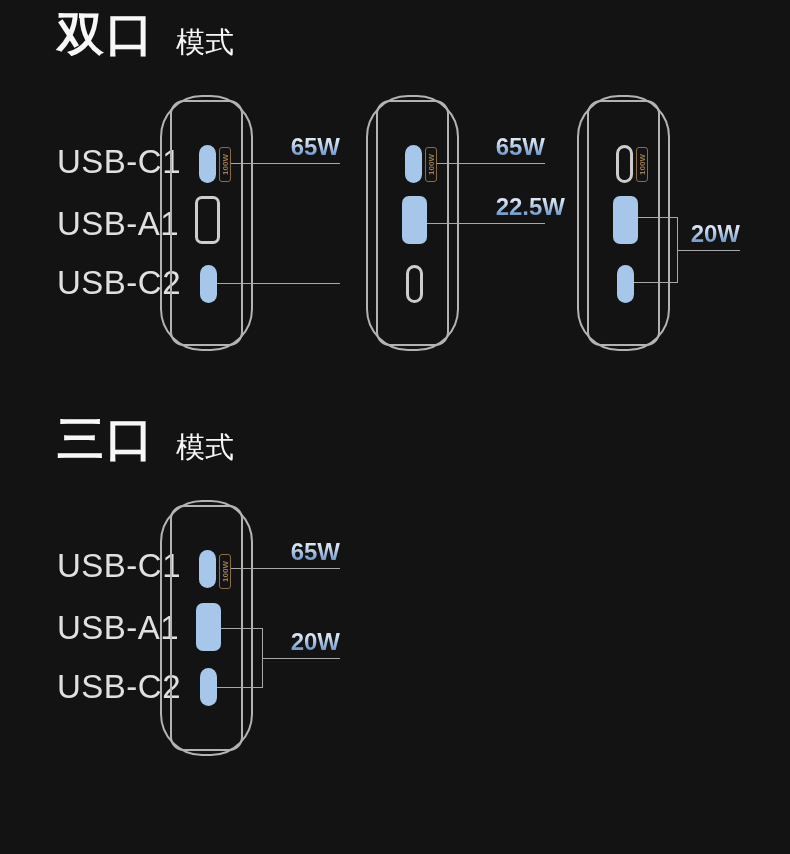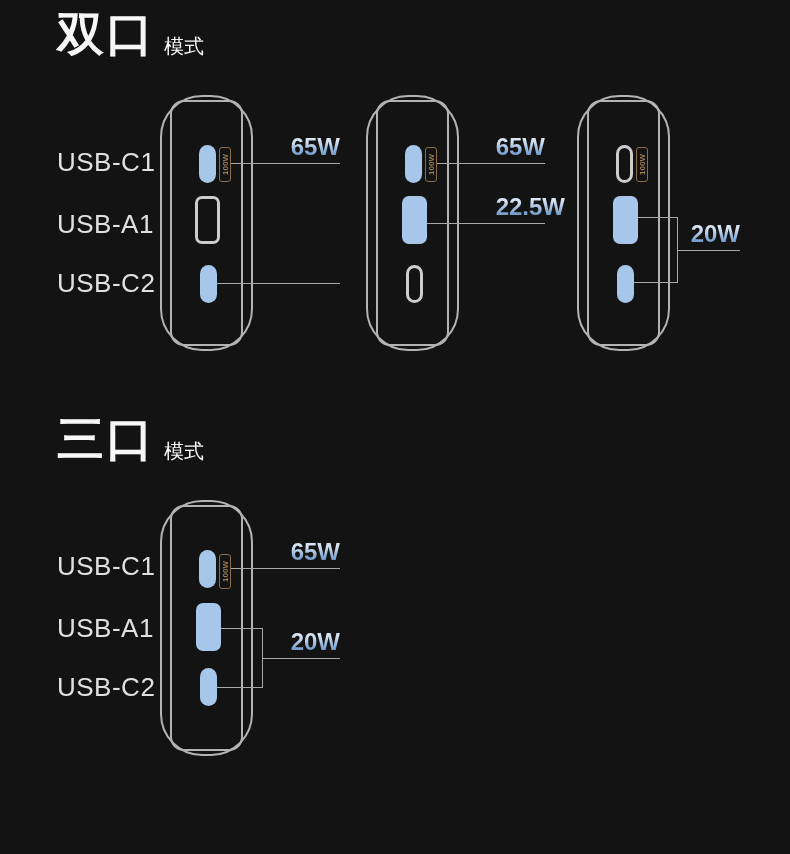--- a/index.html
+++ b/index.html
@@ -6,24 +6,24 @@
   .canvas {
     position:relative; width:790px; height:854px; overflow:hidden;
     background:#131313;
     font-family:"Liberation Sans", sans-serif;
   }
   .section { position:absolute; inset:0; }
 
   
   .section-title { position:absolute; display:flex; align-items:flex-end; color:#f7f7f7; }
   .t-main { font-size:47px; font-weight:900; line-height:1; letter-spacing:2px; }
-  .t-sub  { font-size:20px; font-weight:500; line-height:1.05; margin-left:9px; }
+  .t-sub  { font-size:29px; font-weight:500; line-height:1.05; margin-left:21px; }
 
   
-  .plabel { position:absolute; font-size:26px; font-weight:400; color:#e0e0e0; line-height:26px; letter-spacing:0.5px; }
+  .plabel { position:absolute; font-size:33px; font-weight:400; color:#e0e0e0; line-height:26px; letter-spacing:0.5px; }
 
   
   .device { position:absolute; width:93px; height:256px; }
   .d-outer { position:absolute; inset:0; border:2px solid #b3b3b3; border-radius:42px; box-sizing:border-box; }
   .d-inner { position:absolute; left:10px; right:10px; top:5px; bottom:5px; border:2px solid #b3b3b3; border-radius:14px; box-sizing:border-box; }
 
   
   .port { position:absolute; box-sizing:border-box; }
   .pc { width:17px; height:38px; border-radius:9px; }
   .pa { width:25px; height:48px; border-radius:7px; }

